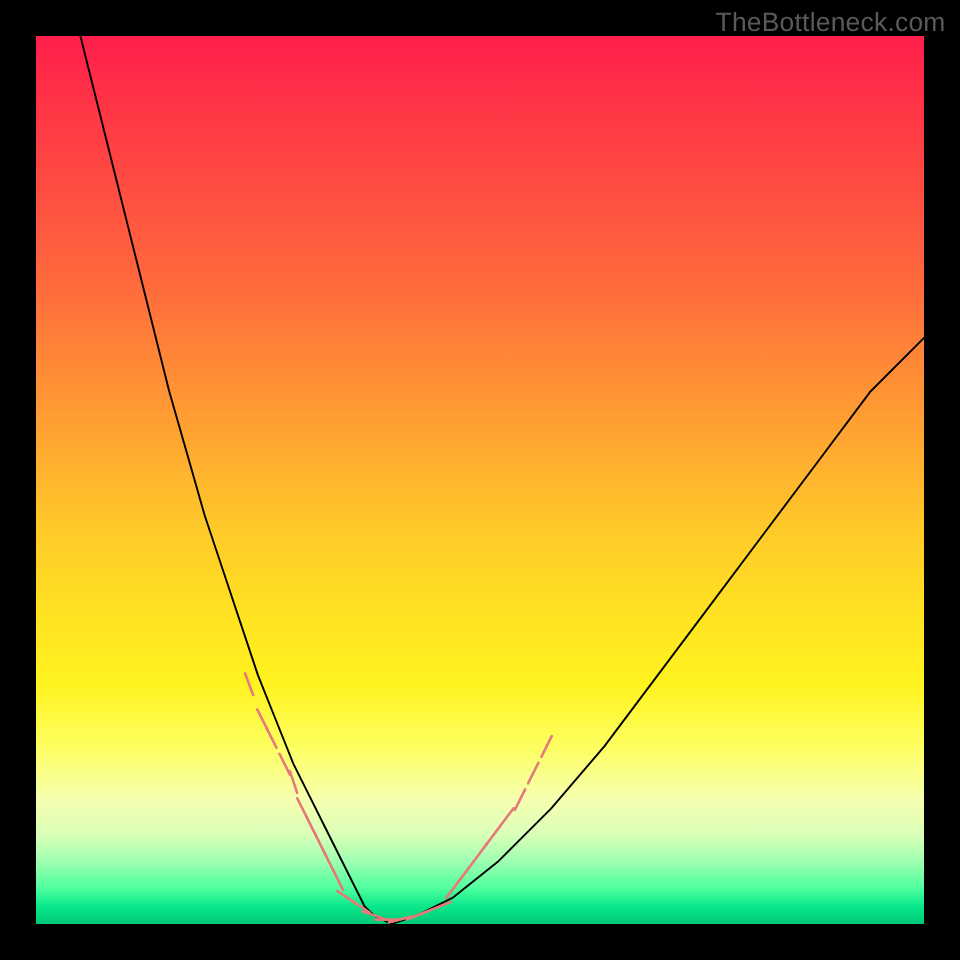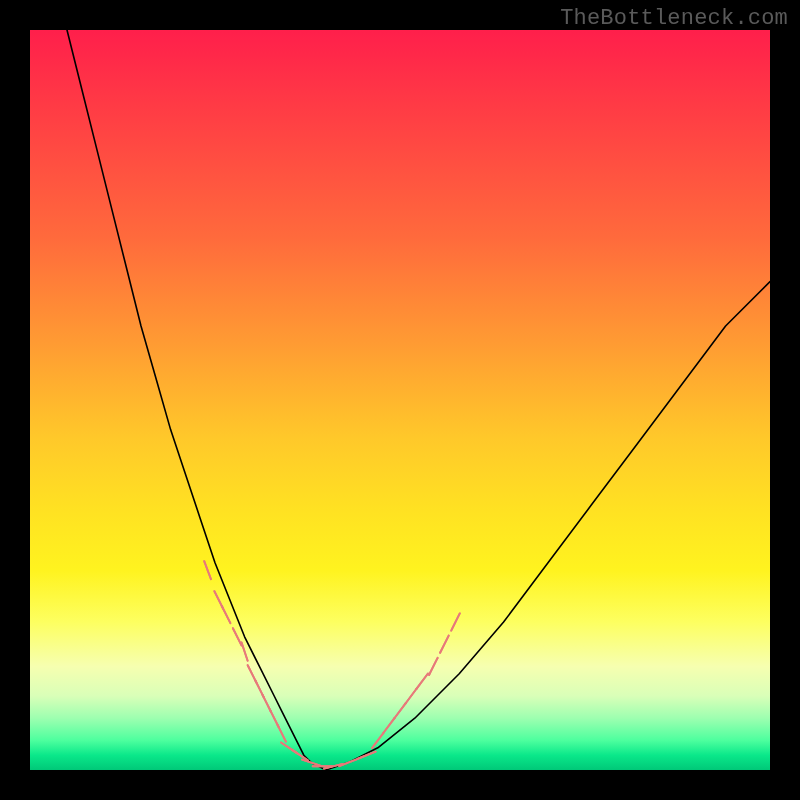--- a/index.html
+++ b/index.html
@@ -9,21 +9,20 @@
     height: 800px;
     overflow: hidden;
     font-family: Arial, Helvetica, sans-serif;
     background: #000;
   }
   .frame {
     position: relative;
     width: 800px;
     height: 800px;
     background: #000;
-    font-family: Liberation Mono, monospace;
   }
   .plot-area {
     position: absolute;
     left: 30px;
     top: 30px;
     width: 740px;
     height: 740px;
     
     background: linear-gradient(
       to bottom,

